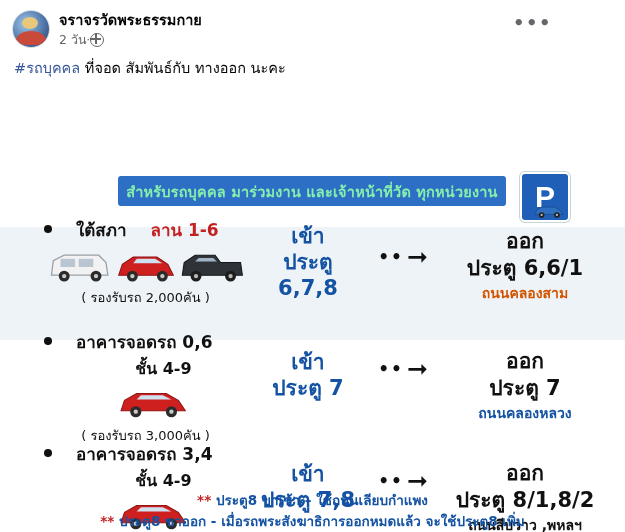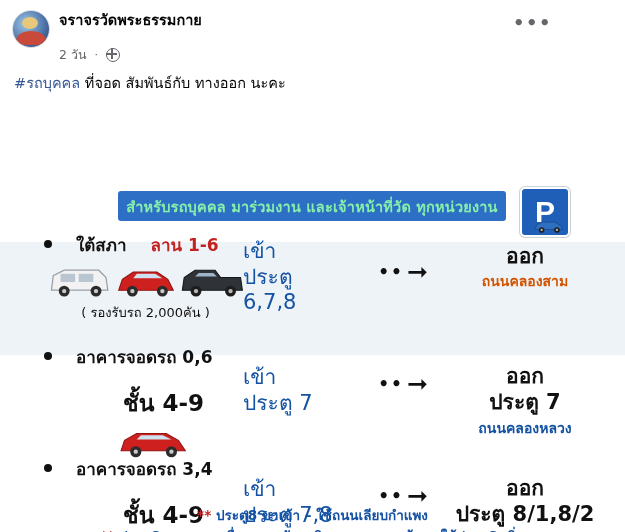--- a/index.html
+++ b/index.html
@@ -64,22 +64,22 @@
   }
   .page-name {
     font-size: 14.5px;
     font-weight: bold;
     color: #050505;
     letter-spacing: 0;
   }
   .meta-row {
     display: flex;
     align-items: center;
-    gap: 8px;
-    margin-top: 18px;
+    gap: 0;
+    margin-top: 3px;
     font-size: 12.5px;
     color: #65676b;
   }
   .dot-sep {
     font-size: 11px;
     color: #65676b;
     line-height: 1;
   }
   .globe-icon {
     display: inline-block;
@@ -225,44 +225,45 @@
     display: inline-block;
     flex: 0 0 auto;
     position: relative;
     top: -3px;
   }
   .lane {
     color: #c42121;
     font-weight: bold;
   }
   .sub-line {
-    font-size: 23px;
+    font-size: 16px;
     font-weight: bold;
     color: #111;
     text-align: center;
-    margin-top: 15px;
+    margin-top: 1px;
     padding-left: 36px;
   }
   .capacity {
     font-size: 13px;
     color: #111;
     text-align: center;
     margin-top: 2px;
   }
   .cars {
     height: 40px;
     position: relative;
     margin-top: 2px;
   }
   .col-enter {
     position: absolute;
     left: 243px;
     width: 130px;
+    text-align: center;
     color: #1452a3;
-    font-weight: normal;
+    font-weight: bold;
     font-size: 21px;
     line-height: 1.22;
   }
   .col-arrow {
     position: absolute;
     left: 360px;
     width: 86px;
     text-align: center;
     color: #111;
   }
@@ -405,20 +406,21 @@
 
       <div class="col-arrow" style="top:28px">
         <div class="arrow-wrap">
           <span class="dots">••</span>
           <span class="arrow-head">➞</span>
         </div>
       </div>
 
       <div class="col-exit" style="top:12px">
         <div>ออก</div>
+        <div>ประตู 6,6/1</div>
         <div class="street">ถนนคลองสาม</div>
       </div>
     </div>
 
     <div class="row r2">
       <div class="col-left">
         <div class="bullet-line">
           <span class="bullet"></span>
           <span>อาคารจอดรถ 0,6</span>
         </div>
@@ -426,20 +428,21 @@
         <div class="cars">
           <svg viewBox="0 0 120 46" width="110" height="40" style="margin-left:30px">
             <path d="M14 32 L18 20 L32 12 L66 12 L80 20 L88 32 Z" fill="#cf2020" stroke="#8f1313" stroke-width="1.2"></path>
             <path d="M32 19 L37 14 L62 14 L72 19 Z" fill="#cfe0ee"></path>
             <circle cx="31" cy="33" r="6.4" fill="#2b2b2b"></circle>
               <circle cx="31" cy="33" r="2.5" fill="#c9c9c9"></circle>
             <circle cx="72" cy="33" r="6.4" fill="#2b2b2b"></circle>
               <circle cx="72" cy="33" r="2.5" fill="#c9c9c9"></circle>
           </svg>
         </div>
+        <div class="capacity">( รองรับรถ 3,000คัน )</div>
       </div>
 
       <div class="col-enter" style="top:22px">
         <div>เข้า</div>
         <div>ประตู 7</div>
       </div>
 
       <div class="col-arrow" style="top:28px">
         <div class="arrow-wrap">
           <span class="dots">••</span>

